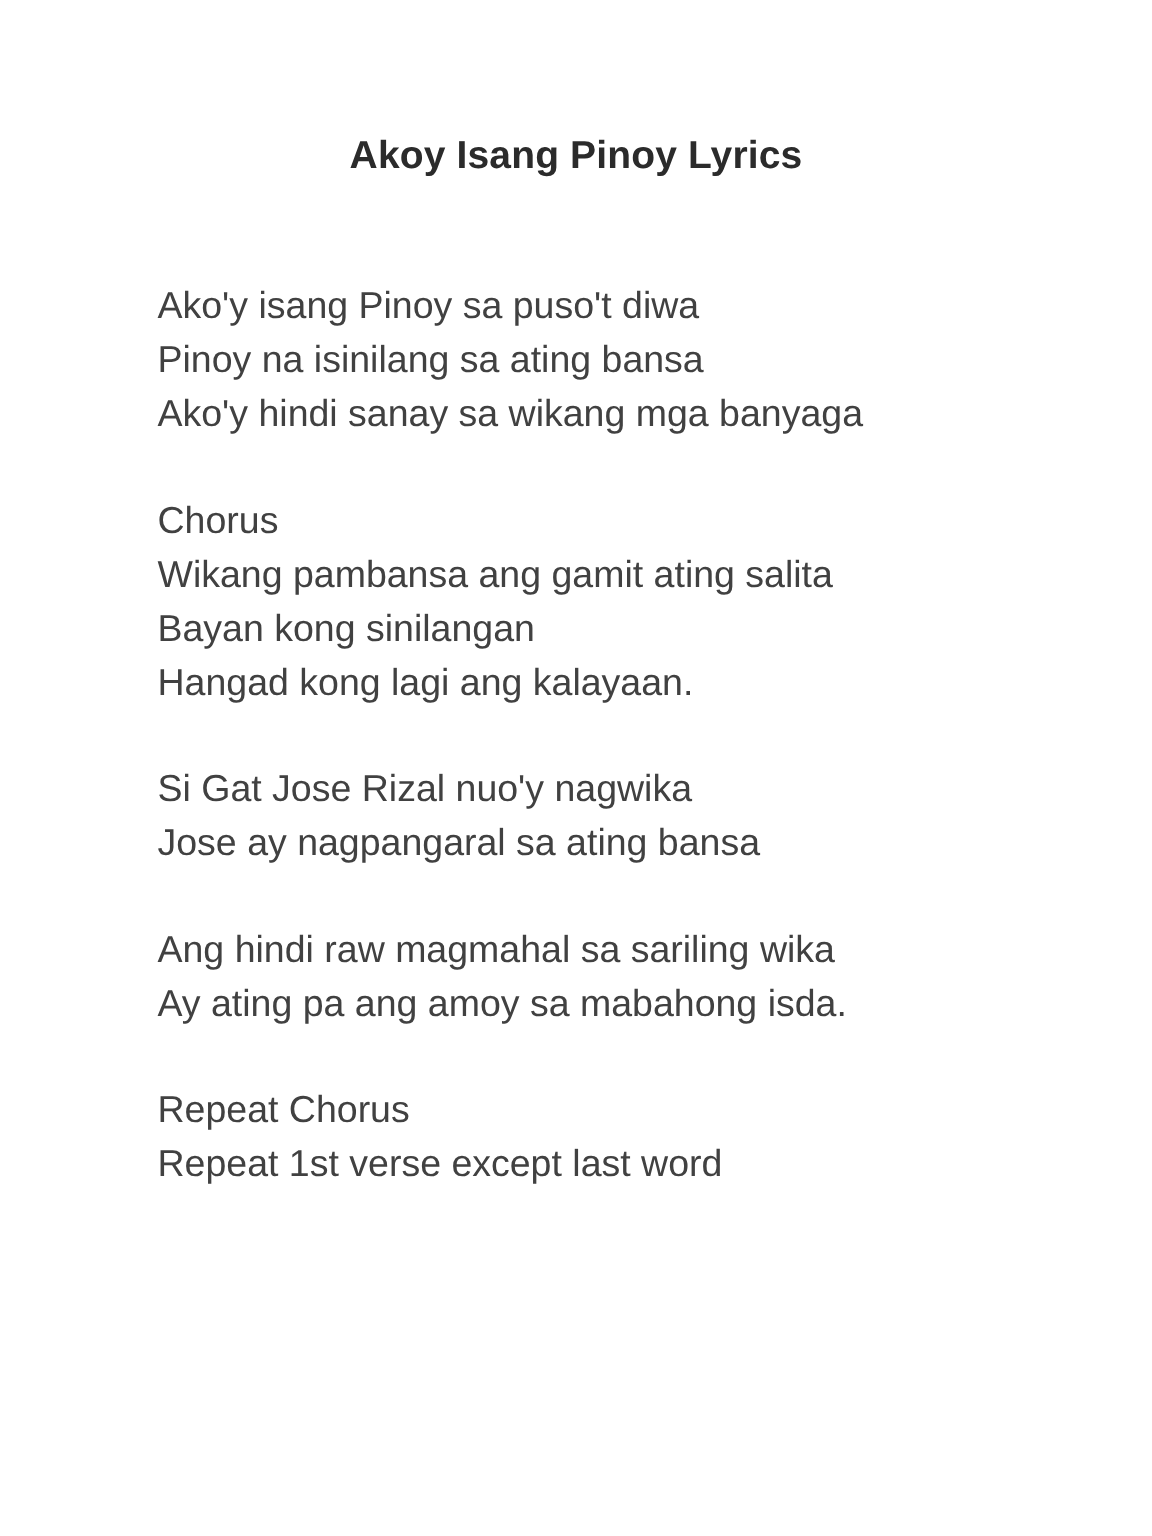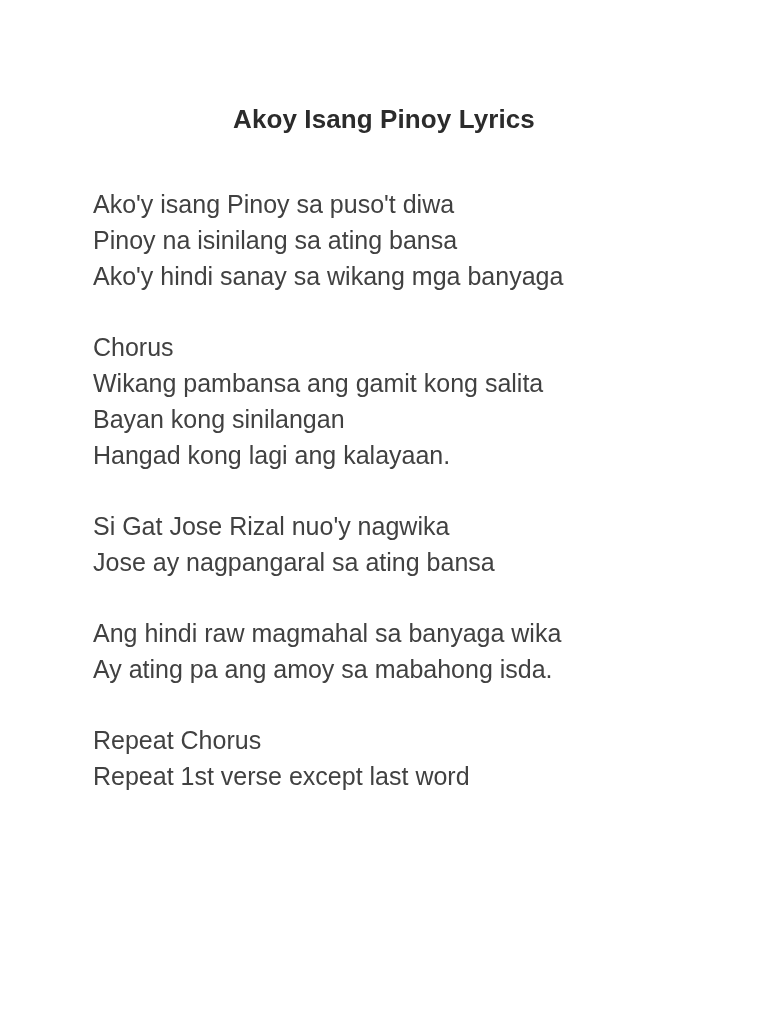--- a/index.html
+++ b/index.html
@@ -16,37 +16,37 @@
   }
   .page {
     position: relative;
     width: 768px;
     height: 1024px;
     background: #ffffff;
     box-sizing: border-box;
   }
   .doc-title {
     position: absolute;
-    top: 104px;
+    top: 88px;
     left: 0;
     width: 768px;
     text-align: center;
     font-size: 26px;
     font-weight: bold;
     color: #2b2b2b;
     letter-spacing: 0.1px;
   }
   .lyrics {
     position: absolute;
     top: 186px;
     left: 89px;
     width: 610px;
   }
   .stanza {
-    margin: 0 0 35px 4px;
+    margin: 0 0 35px 16px;
   }
   .stanza:last-child {
     margin-bottom: 0;
   }
   .line {
     font-size: 25px;
     line-height: 36px;
     color: #414141;
     white-space: pre;
   }
@@ -61,32 +61,32 @@
   <div class="lyrics">
 
     <div class="stanza">
       <div class="line">Ako'y isang Pinoy sa puso't diwa</div>
       <div class="line">Pinoy na isinilang sa ating bansa</div>
       <div class="line">Ako'y hindi sanay sa wikang mga banyaga</div>
     </div>
 
     <div class="stanza">
       <div class="line">Chorus</div>
-      <div class="line">Wikang pambansa ang gamit kong salita</div>
+      <div class="line">Wikang pambansa ang gamit ating salita</div>
       <div class="line">Bayan kong sinilangan</div>
       <div class="line">Hangad kong lagi ang kalayaan.</div>
     </div>
 
     <div class="stanza">
       <div class="line">Si Gat Jose Rizal nuo'y nagwika</div>
       <div class="line">Jose ay nagpangaral sa ating bansa</div>
     </div>
 
     <div class="stanza">
-      <div class="line">Ang hindi raw magmahal sa banyaga wika</div>
+      <div class="line">Ang hindi raw magmahal sa sariling wika</div>
       <div class="line">Ay ating pa ang amoy sa mabahong isda.</div>
     </div>
 
     <div class="stanza">
       <div class="line">Repeat Chorus</div>
       <div class="line">Repeat 1st verse except last word</div>
     </div>
 
   </div>
 </div>

